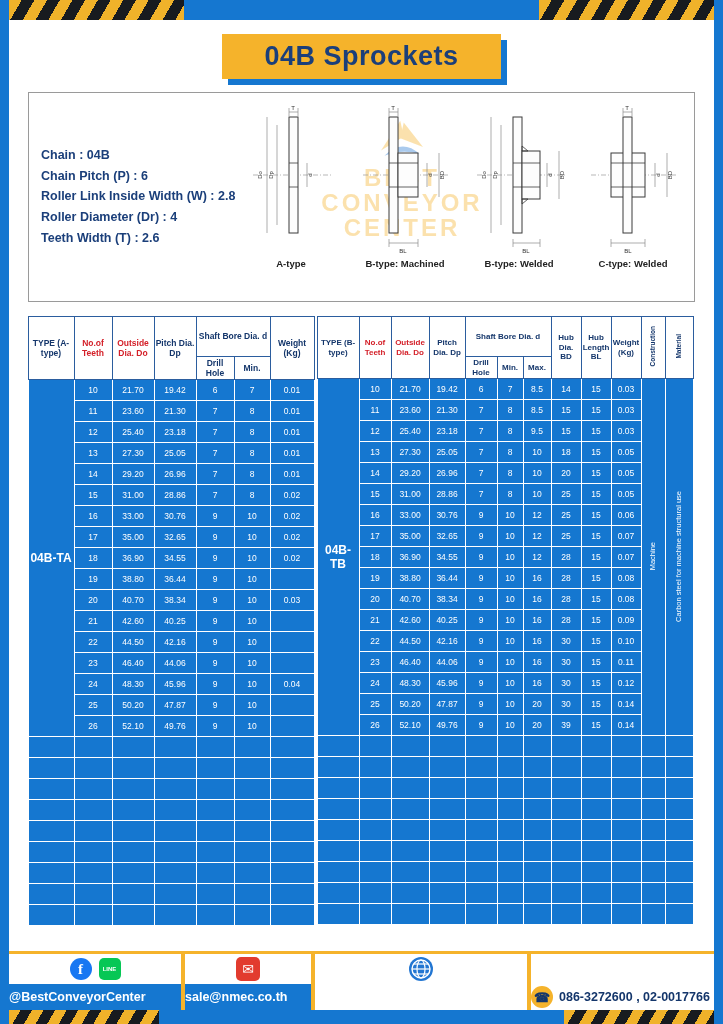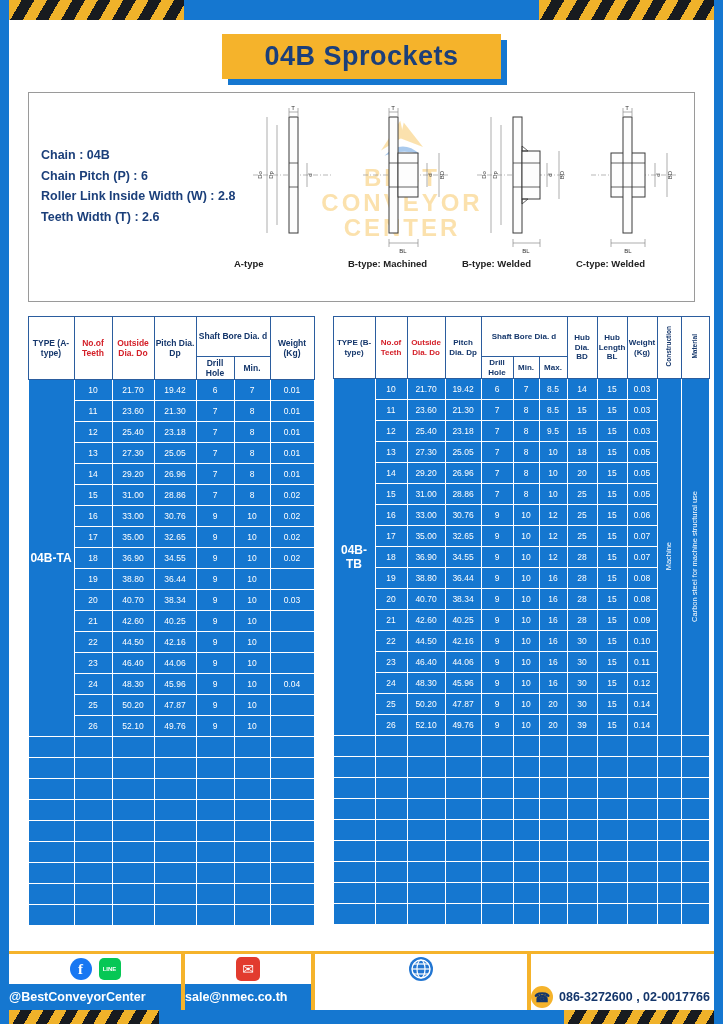--- a/index.html
+++ b/index.html
@@ -29,30 +29,30 @@
   .specs{ position:absolute; left:12px; top:52px; z-index:2; }
   .specs div{ font-size:12.5px; font-weight:bold; color:#1b3f7a; line-height:1.65; }
   .watermark{
     position:absolute; left:248px; top:22px; width:250px; z-index:0; opacity:.38;
     display:flex; flex-direction:column; align-items:center; pointer-events:none;
   }
   .wm-text div{ color:#f5b32b; font-weight:800; font-size:24px; letter-spacing:3px;
     line-height:1.05; text-align:center; }
   .diagrams{ position:absolute; left:205px; right:4px; top:10px; z-index:1;
     display:flex; justify-content:space-evenly; }
-  .diag{ width:25%; }
+  .diag{ width:25%; text-align:center; }
   .diag svg{ display:block; margin:0 auto; }
   .diag figcaption{ font-size:9.5px; font-weight:600; color:#222; margin-top:3px; }
   .part{ fill:#fdfdfd; stroke:#3a3a3a; stroke-width:1; }
   .ln{ stroke:#3a3a3a; stroke-width:0.8; fill:none; }
   .dim{ stroke:#8a8a8a; stroke-width:0.7; }
   .cl{ stroke:#9a9a9a; stroke-width:0.7; stroke-dasharray:5 2 1 2; }
   .diag text{ font-size:6px; fill:#333; }
   
-  .tables{ width:668px; margin:14px auto 0; display:flex; gap:18px; align-items:flex-start; }
+  .tables{ width:668px; margin:14px auto 0; display:flex; gap:2px; align-items:flex-start; }
   .data-table{ border-collapse:collapse; table-layout:fixed; border:1px solid #2b5d9e; }
   .data-table th{
     background:#ffffff; color:#14366b; border:1px solid #2b5d9e; font-weight:bold;
     padding:1px; line-height:1.2; text-align:center; vertical-align:middle;
   }
   .t-left{ width:286px; } .t-right{ width:376px; }
   .t-left th{ font-size:8.5px; } .t-right th{ font-size:8px; }
   .data-table thead tr:first-child th{ height:40px; }
   .data-table thead tr:last-child th{ height:20px; }
   .data-table th.red{ color:#d42029; }
@@ -121,20 +121,21 @@
         <div>BEST</div>
         <div>CONVEYOR</div>
         <div>CENTER</div>
       </div>
     </div>
 
     <div class="specs">
       <div>Chain : 04B</div>
       <div>Chain Pitch (P) : 6</div>
       <div>Roller Link Inside Width (W) : 2.8</div>
+      <div>Roller Diameter (Dr) : 4</div>
       <div>Teeth Width (T) : 2.6</div>
     </div>
 
     <div class="diagrams">
 
       <figure class="diag">
         <svg width="100" height="152" viewBox="0 0 100 152">
           <line class="cl" x1="12" y1="72" x2="92" y2="72"></line>
           <rect class="part" x="48" y="14" width="9" height="116"></rect>
           <line class="ln" x1="48" y1="60" x2="57" y2="60"></line>

